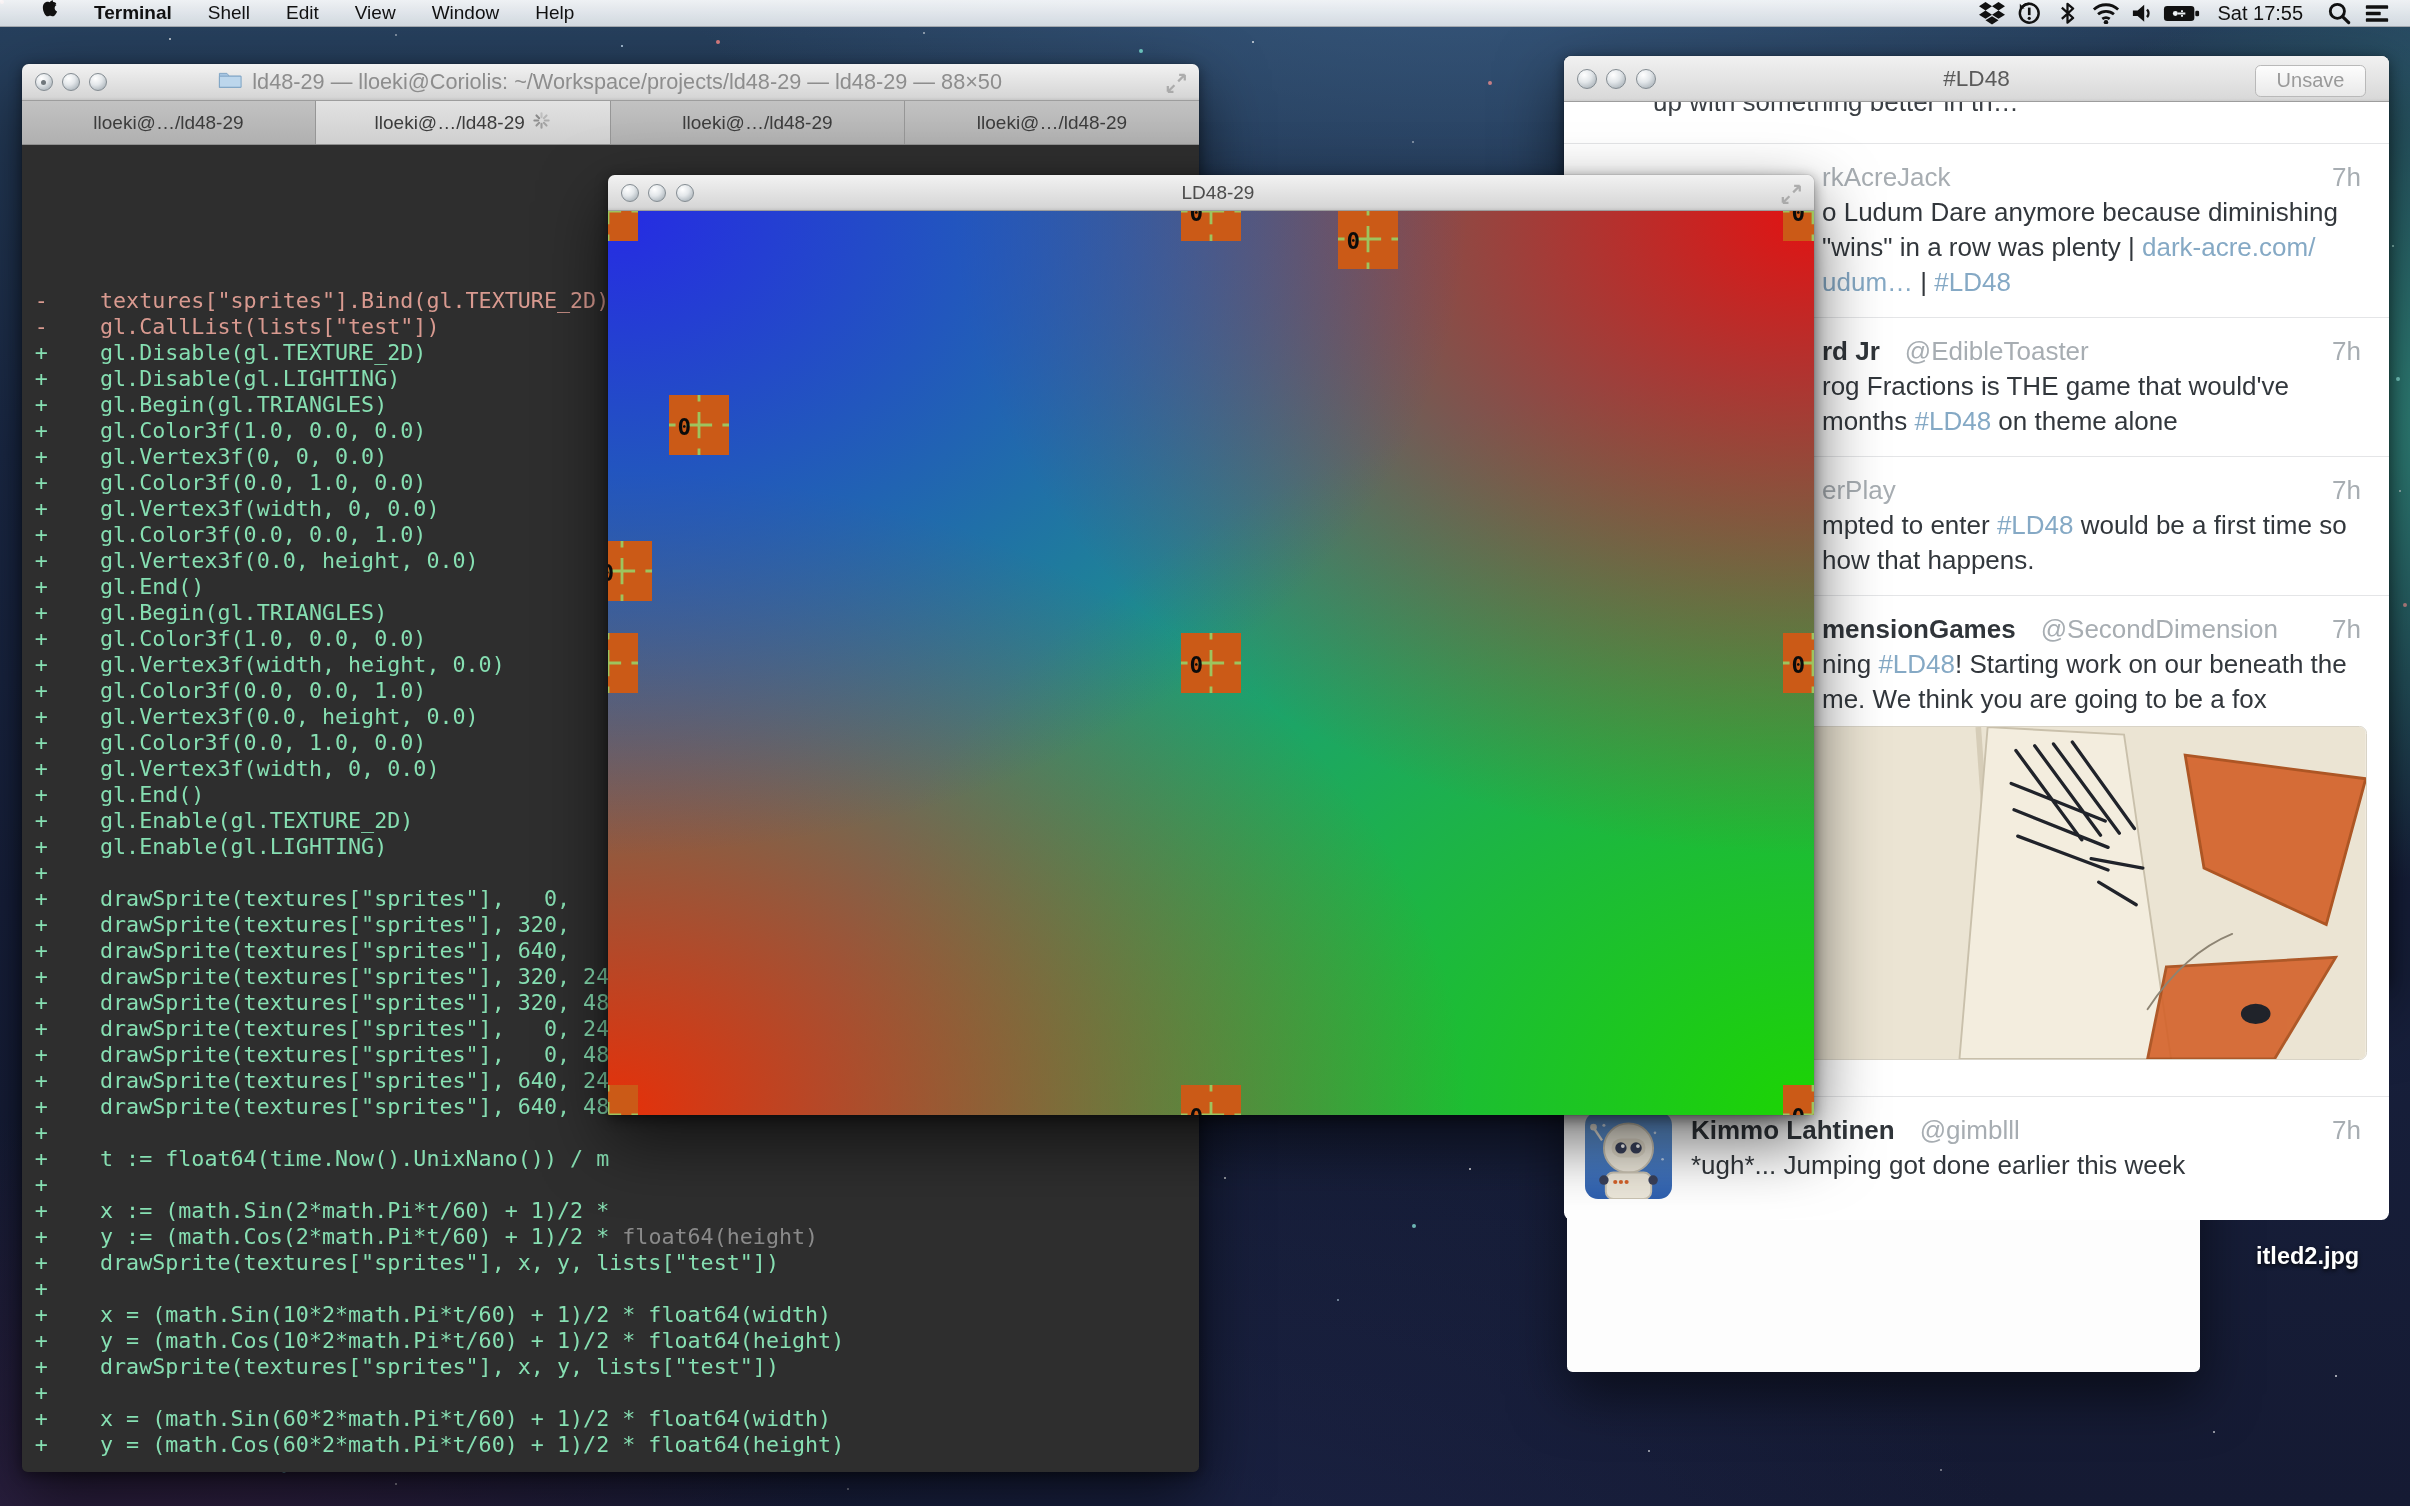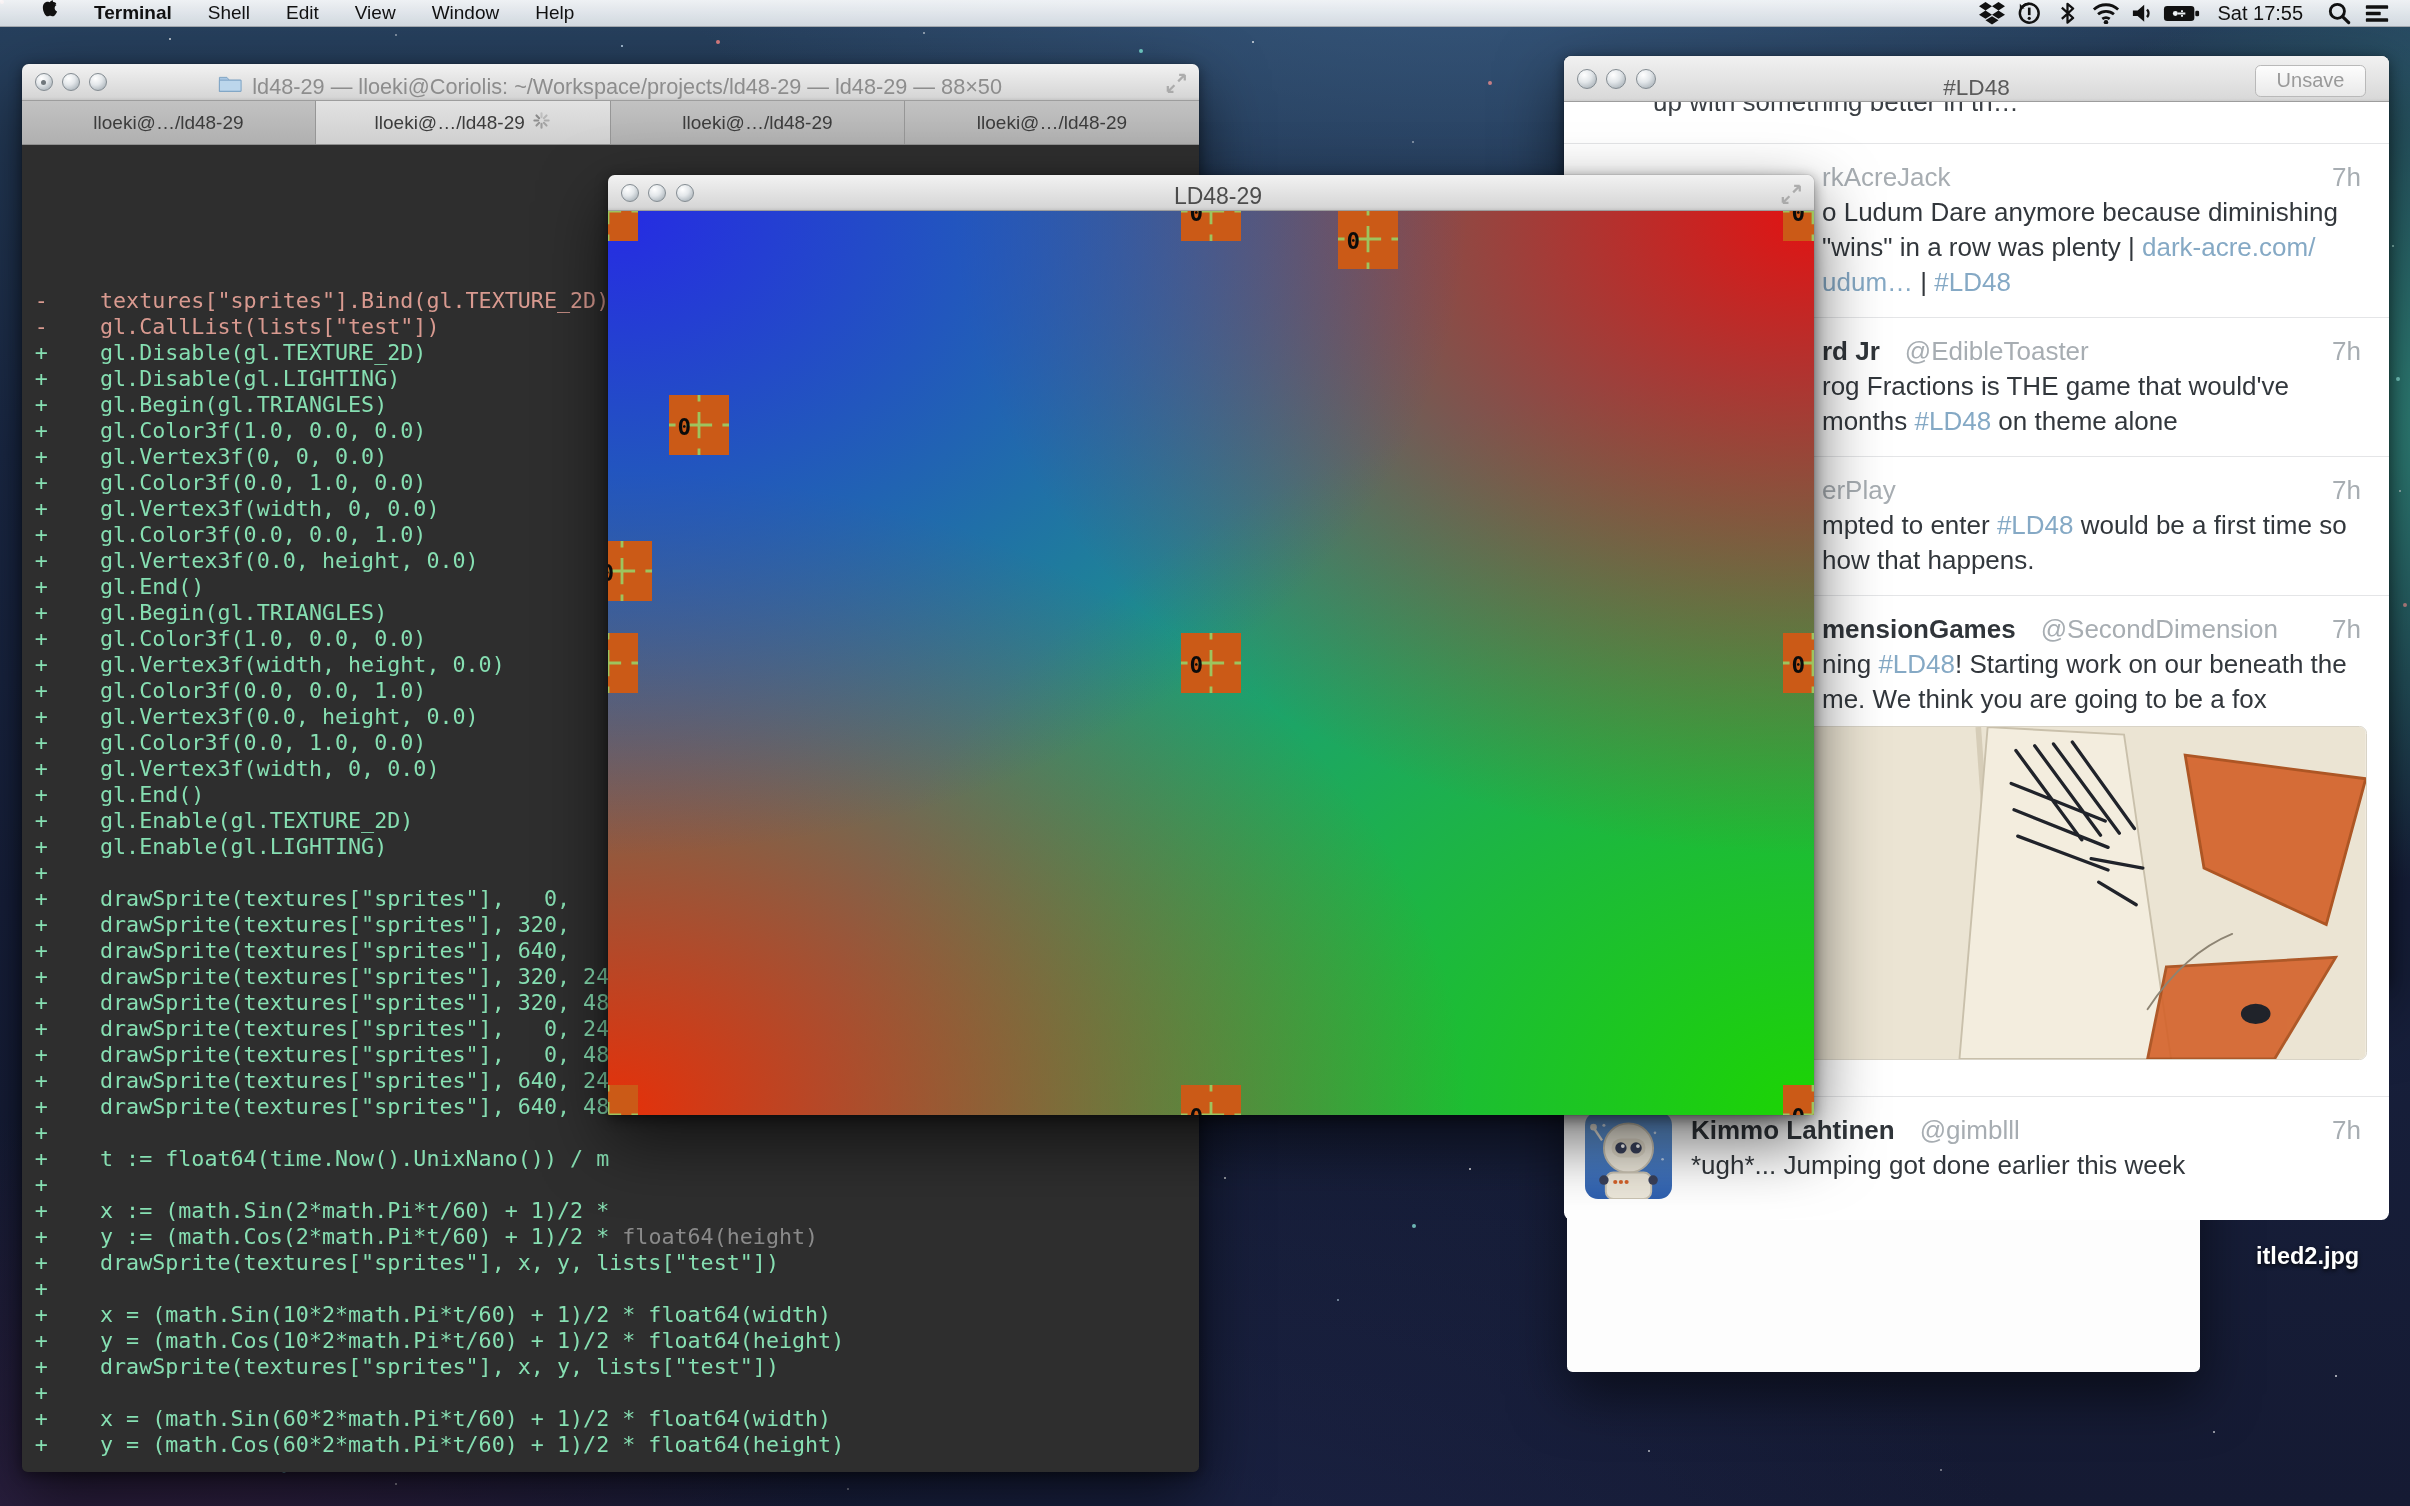--- a/index.html
+++ b/index.html
@@ -35,21 +35,21 @@
   .menu-item.app{font-weight:bold;}
   #menubar .right{margin-left:auto;display:flex;align-items:center;gap:7.5px;padding-right:15px;}
   .status-icon{width:38px;height:26px;display:flex;align-items:center;justify-content:center;}
   .clock{padding:0 9.4px;font-size:20px;}
 
   
   .window{position:absolute;border-radius:6.6px;
     box-shadow:0 26px 66px rgba(0,0,0,.6),0 3.8px 13px rgba(0,0,0,.45),0 0 0.9px rgba(0,0,0,.6);}
   .titlebar{position:relative;height:36px;border-radius:6.6px 6.6px 0 0;
     background:linear-gradient(180deg,#f2f2f2,#d6d6d6 92%,#c6c6c6);
-    border-bottom:0.9px solid #9d9d9d;display:flex;align-items:flex-end;}
+    border-bottom:0.9px solid #9d9d9d;display:flex;align-items:center;}
   .orbs{display:flex;gap:9.4px;padding-left:13px;position:absolute;left:0;top:0;height:100%;align-items:center;}
   .orb{width:18px;height:18px;border-radius:50%;border:0.9px solid #848c92;box-sizing:border-box;
     background:radial-gradient(circle at 35% 28%,#ffffff,#e3e7ea 42%,#b3bbc1 78%,#99a1a7);}
   .orb .dot{width:5.6px;height:5.6px;border-radius:50%;background:#70777c;margin:5.6px auto;}
   .title-text{flex:1;text-align:center;color:#8d8d8d;font-size:21.7px;white-space:nowrap;overflow:hidden;
     display:flex;align-items:center;justify-content:center;gap:9.4px;}
   .zoom-arrows{position:absolute;right:11.3px;top:7.5px;opacity:.75;}
 
   
   #terminal{left:21.7px;top:64px;width:1177px;height:1407px;z-index:10;}
@@ -60,21 +60,21 @@
   .term-tab.active{background:linear-gradient(180deg,#e2e2e2,#cfcfcf);}
   #term-body{position:relative;height:1327px;background:#2e2e2e;border-radius:0 0 5.6px 5.6px;
     font-family:"DejaVu Sans Mono",monospace;font-size:21.7px;line-height:26px;color:#e6e6e6;
     padding:13px 0 0 13px;box-sizing:border-box;overflow:hidden;white-space:pre;}
   .tl{height:26px;}
   .tl .del{color:#d99a90;} .tl .add{color:#86dfb2;} .tl .dim{color:#8a8a8a;margin-top:39px;}
 
   
   #glwin{left:608px;top:175px;width:1206px;z-index:30;}
   #glwin .titlebar{height:35px;}
-  #glwin .title-text{color:#4c4c4c;font-size:23px;margin-left:14px;}
+  #glwin .title-text{color:#4c4c4c;font-size:19px;margin-left:14px;}
   #gl-canvas{position:relative;width:1206px;height:904px;overflow:hidden;border-radius:0 0 1.9px 1.9px;
     background:
       radial-gradient(115% 115% at 0% 0%,rgba(38,38,232,.96) 0%,rgba(38,38,232,0) 62%),
       radial-gradient(115% 115% at 100% 0%,rgba(233,14,14,.97) 0%,rgba(233,14,14,0) 62%),
       radial-gradient(115% 115% at 0% 100%,rgba(238,44,4,.97) 0%,rgba(238,44,4,0) 62%),
       radial-gradient(125% 125% at 100% 100%,rgba(28,214,0,.98) 0%,rgba(28,214,0,0) 66%),
       #1d9488;}
   .sprite{position:absolute;width:60px;height:60px;margin-left:-30px;margin-top:-30px;background:#cb5a17;}
   .sprite svg{position:absolute;inset:0;}
   .sprite .zero{position:absolute;left:8.5px;top:21px;color:#0b0b0b;

